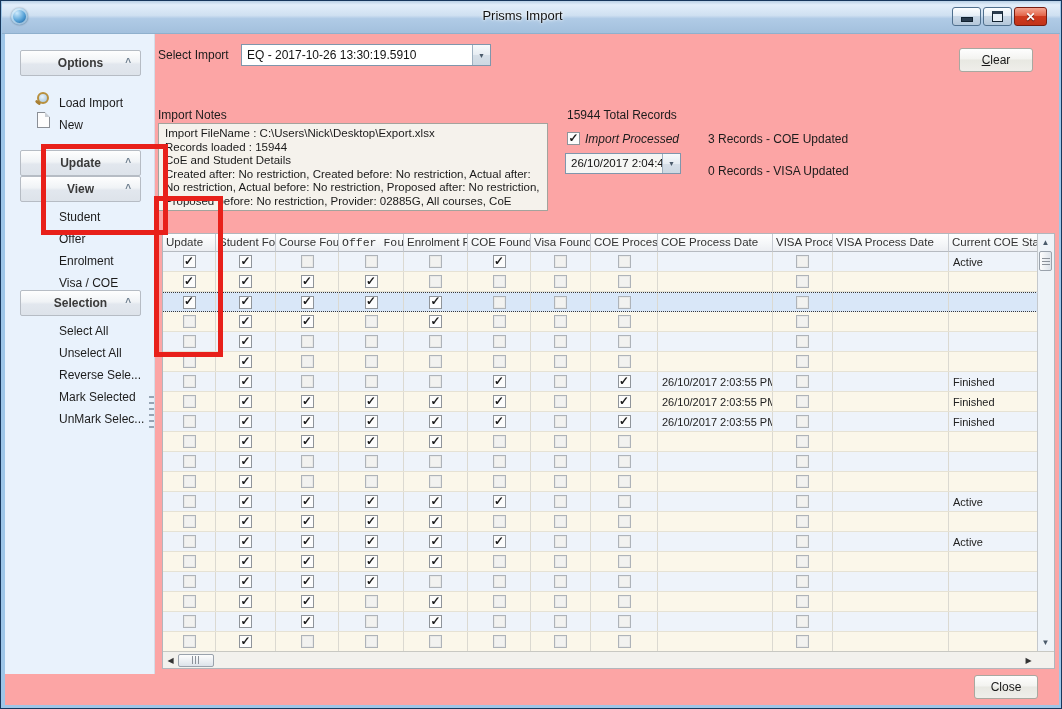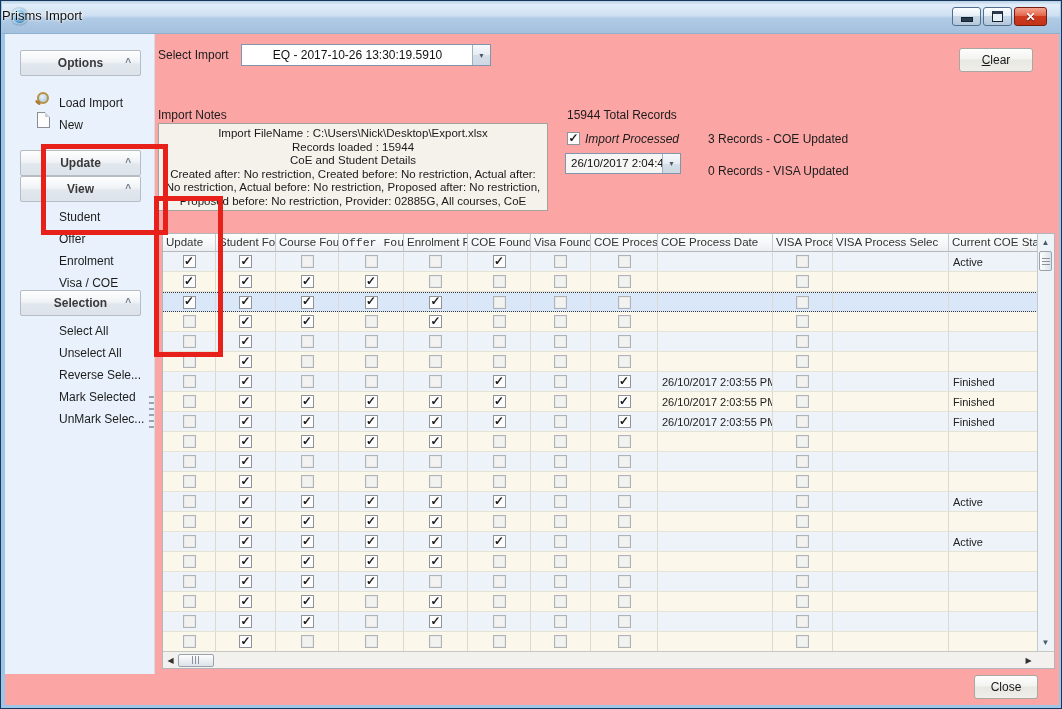--- a/index.html
+++ b/index.html
@@ -4,21 +4,21 @@
 <style>
   html,body{margin:0;padding:0;background:#555;font-family:"Liberation Sans",sans-serif;}
   .window{position:relative;width:1062px;height:709px;background:#9ec6e8;border:1px solid #17375c;box-sizing:border-box;overflow:hidden;}
   
   .titlebar{position:absolute;left:1px;top:0;right:1px;height:32px;
     background:linear-gradient(180deg,#b9d0e6 0%,#e2eefa 12%,#cfe0f1 45%,#b0cbe6 55%,#a3c0dd 100%);
     border-bottom:1px solid #8fb0cd;}
   .app-icon{position:absolute;left:9px;top:7px;width:17px;height:17px;border-radius:50%;
     background:radial-gradient(circle at 35% 30%,#cdeafc 0%,#5aa4d8 45%,#1f6aa8 75%,#14507f 100%);
     box-shadow:inset 0 0 0 2px rgba(255,255,255,.55),0 0 2px rgba(0,0,0,.4);}
-  .title-text{position:absolute;left:0;right:17px;top:7px;text-align:left;font-size:13px;color:#111;
+  .title-text{position:absolute;left:0;right:17px;top:7px;text-align:center;font-size:13px;color:#111;
     text-shadow:0 0 4px #fff,0 0 2px #fff;}
   .cap-group{position:absolute;right:13px;top:6px;display:flex;gap:2px;}
   .cap-btn{width:29px;height:19px;box-sizing:border-box;border:1px solid #50708e;border-radius:3px;
     background:linear-gradient(180deg,#fdfeff 0%,#e6eef6 45%,#c9d8e7 50%,#b4c7da 100%);
     display:flex;align-items:center;justify-content:center;cursor:default;}
   .cap-btn.close{width:33px;border:1px solid #771c10;
     background:linear-gradient(180deg,#f4a490 0%,#e3664b 45%,#cf3a1f 50%,#c23318 100%);}
   .glyph-min{width:10px;height:3px;background:#2b3c4e;border:1px solid #122230;margin-top:6px;}
   .glyph-max{width:9px;height:7px;border:1px solid #122230;border-top:3px solid #2b3c4e;background:#e8f0f8;}
   .glyph-x{color:#fff;font-size:12px;font-weight:bold;text-shadow:0 1px 1px #5a150a;line-height:1;}
@@ -45,21 +45,21 @@
   .icon{position:absolute;left:-22px;top:3px;width:14px;height:14px;}
   .icon.magnifier{left:-24px;}
   .icon.magnifier::before{content:"";position:absolute;left:2px;top:1px;width:8px;height:8px;border:2px solid #b8903e;border-radius:50%;
     background:radial-gradient(circle at 40% 35%,#eaf4fc,#9cc0dc);}
   .icon.magnifier::after{content:"";position:absolute;left:0px;top:10px;width:6px;height:3px;background:#a87f34;border-radius:2px;transform:rotate(40deg);}
   .icon.document{left:-22px;top:2px;width:11px;height:14px;background:#fdfdfd;border:1px solid #8a8f96;}
   .icon.document::after{content:"";position:absolute;right:-1px;top:-1px;border-style:solid;border-width:0 5px 5px 0;border-color:#e9f2fc #e9f2fc #c9ced4 #c9ced4;}
   .splitter{position:absolute;left:144px;top:358px;width:5px;height:36px;
     background:repeating-linear-gradient(0deg,#96a4b4 0 2px,transparent 2px 6px);}
   
-  .abs{position:absolute;text-align:center;}
+  .abs{position:absolute;}
   .lbl{font-size:12px;color:#1c1c1c;white-space:nowrap;}
   .combo{box-sizing:border-box;display:flex;background:#fff;border:1px solid #7f96ac;}
   .combo .val{flex:1;font-size:12px;color:#111;padding:3px 4px 16px 5px;white-space:nowrap;overflow:hidden;}
   .combo .drop{width:17px;border-left:1px solid #9fb0c0;display:flex;align-items:center;justify-content:center;
     background:linear-gradient(180deg,#f7fafc 0%,#e6ecf2 50%,#d6dfe8 51%,#cdd8e2 100%);}
   .combo .drop span{font-size:7px;color:#4a5a6a;}
   .btn{box-sizing:border-box;border:1px solid #a8a8a0;border-radius:3px;font-size:12px;color:#1a1a1a;
     background:linear-gradient(180deg,#fefefe 0%,#f3f3f0 45%,#e8e8e2 50%,#efeeea 100%);
     display:flex;align-items:center;justify-content:center;cursor:default;}
   .notes-box{box-sizing:border-box;background:#f5f2ec;border:1px solid #a3a39d;padding:3px 6px;
@@ -221,21 +221,21 @@
           <div class="h-cell" style="width: 53px;">Update</div>
           <div class="h-cell" style="width: 60px;">Student Found</div>
           <div class="h-cell" style="width: 63px;">Course Found</div>
           <div class="h-cell" style="width: 65px; font-family: Liberation Mono, monospace;">Offer Found</div>
           <div class="h-cell" style="width: 64px;">Enrolment Found</div>
           <div class="h-cell" style="width: 63px;">COE Found</div>
           <div class="h-cell" style="width: 60px;">Visa Found</div>
           <div class="h-cell" style="width: 67px;">COE Processed</div>
           <div class="h-cell" style="width: 115px;">COE Process Date</div>
           <div class="h-cell" style="width: 60px;">VISA Processed</div>
-          <div class="h-cell" style="width: 116px;">VISA Process Selec</div>
+          <div class="h-cell" style="width: 116px;">VISA Process Date</div>
           <div class="h-cell" style="width: 90px;">Current COE Status</div>
         </div>
       <div id="grid-body">
           <div class="g-row blue">
             <div class="g-cell chk" style="width: 53px;">
               <div class="cb checked"></div>
             </div>
             <div class="g-cell chk" style="width: 60px;">
               <div class="cb checked"></div>
             </div>

